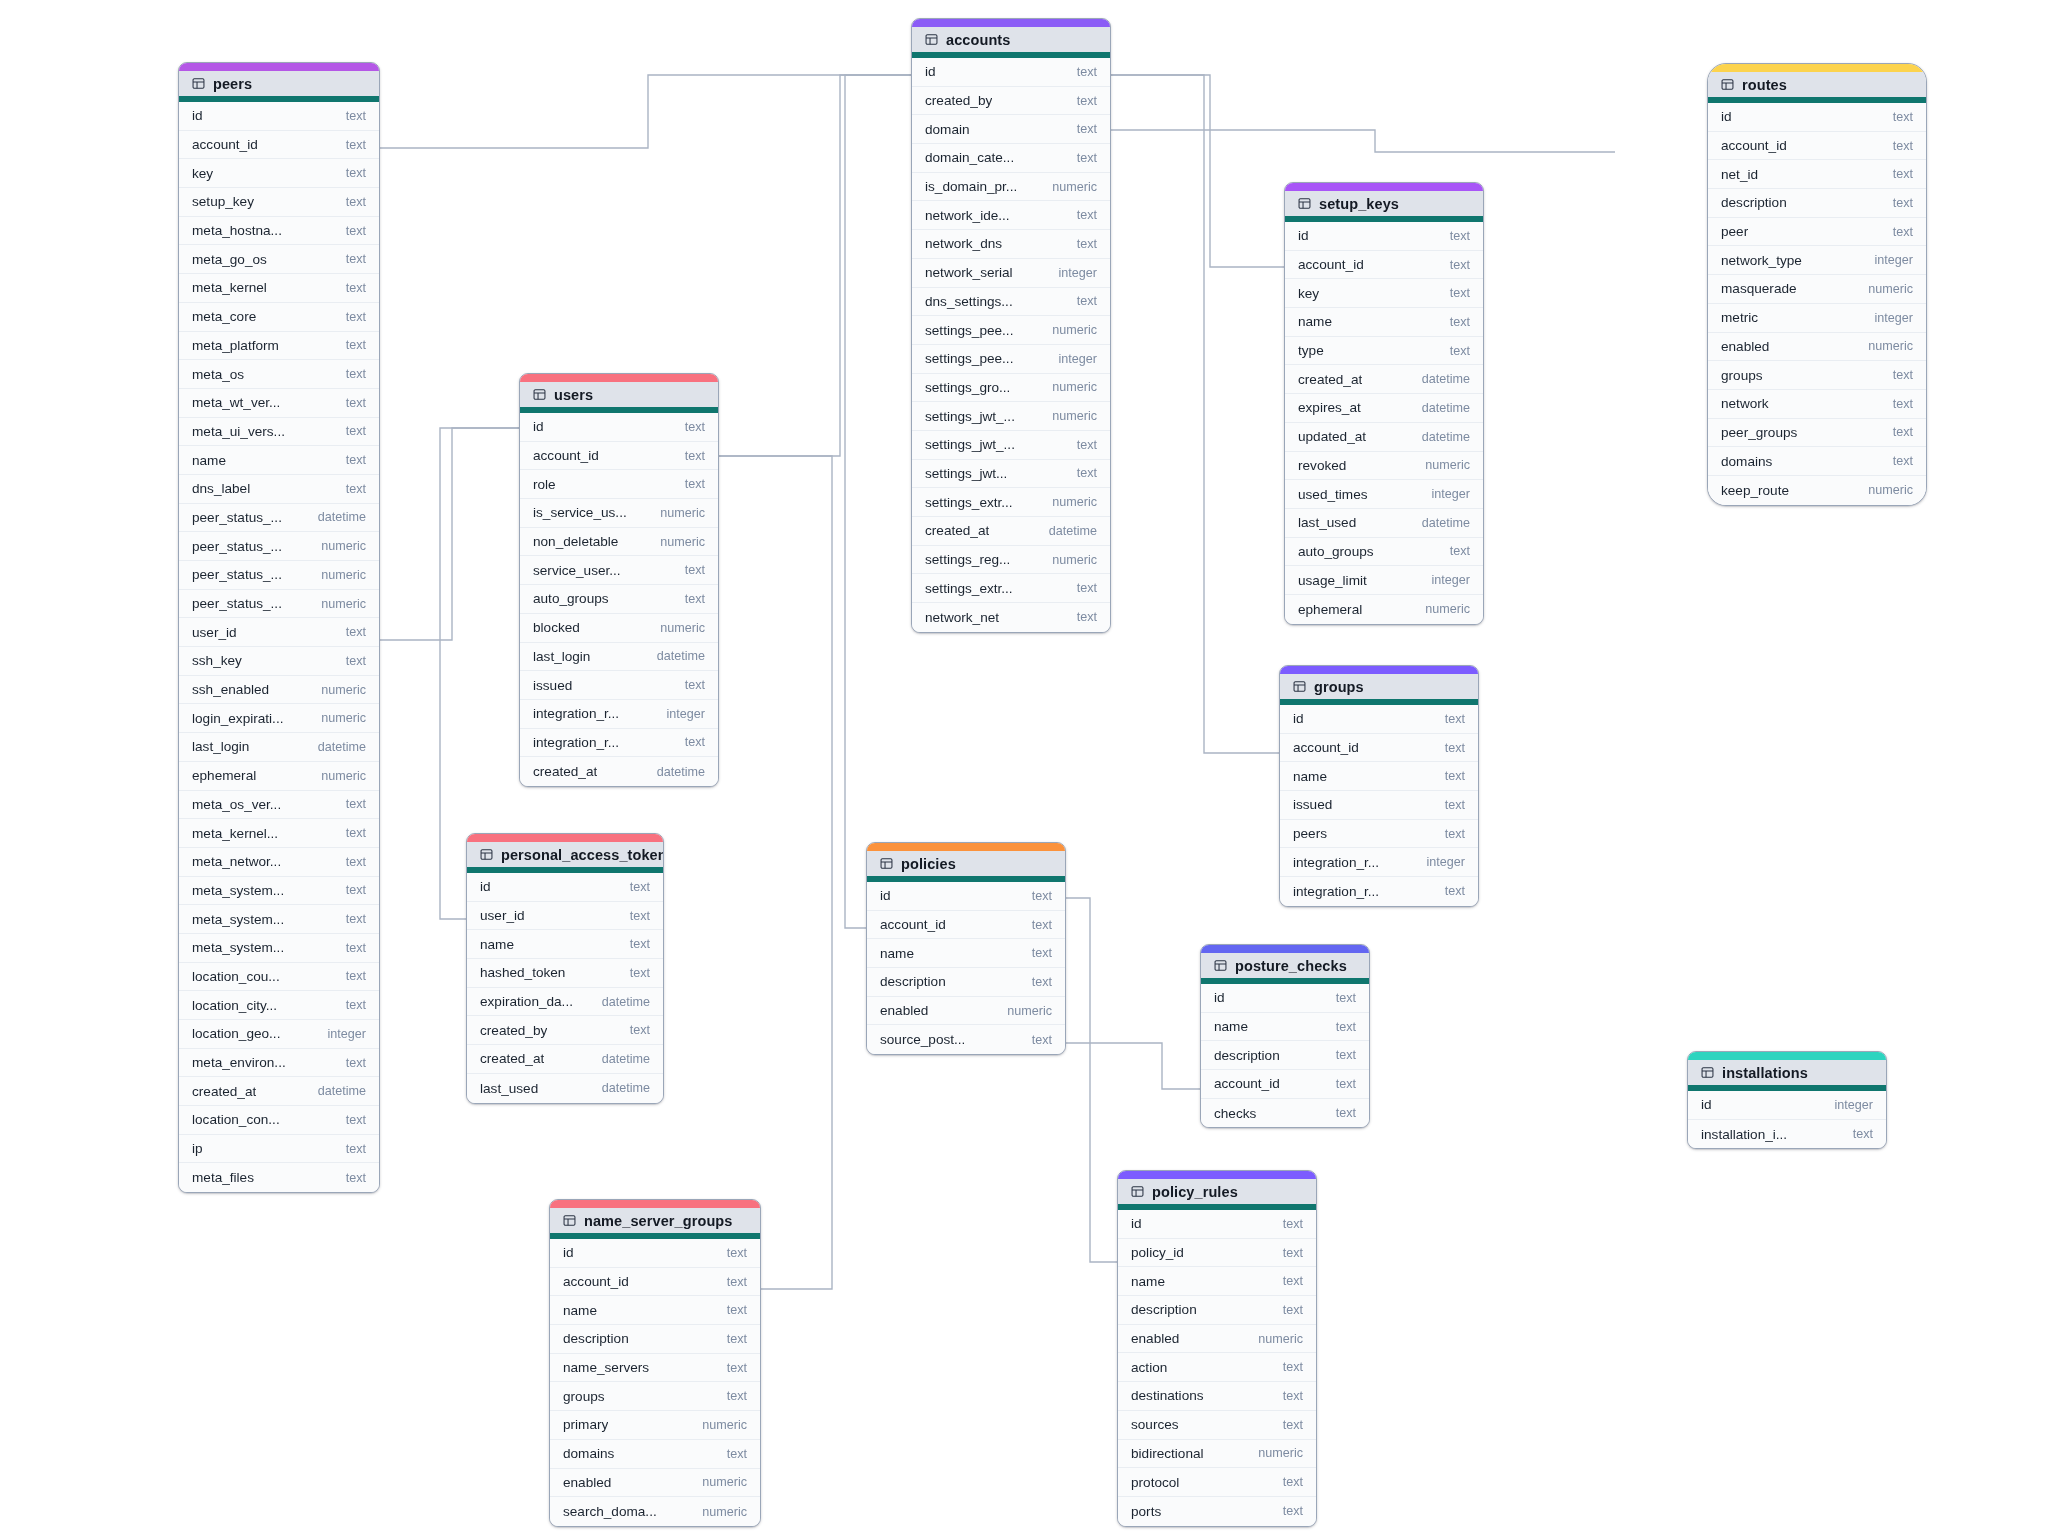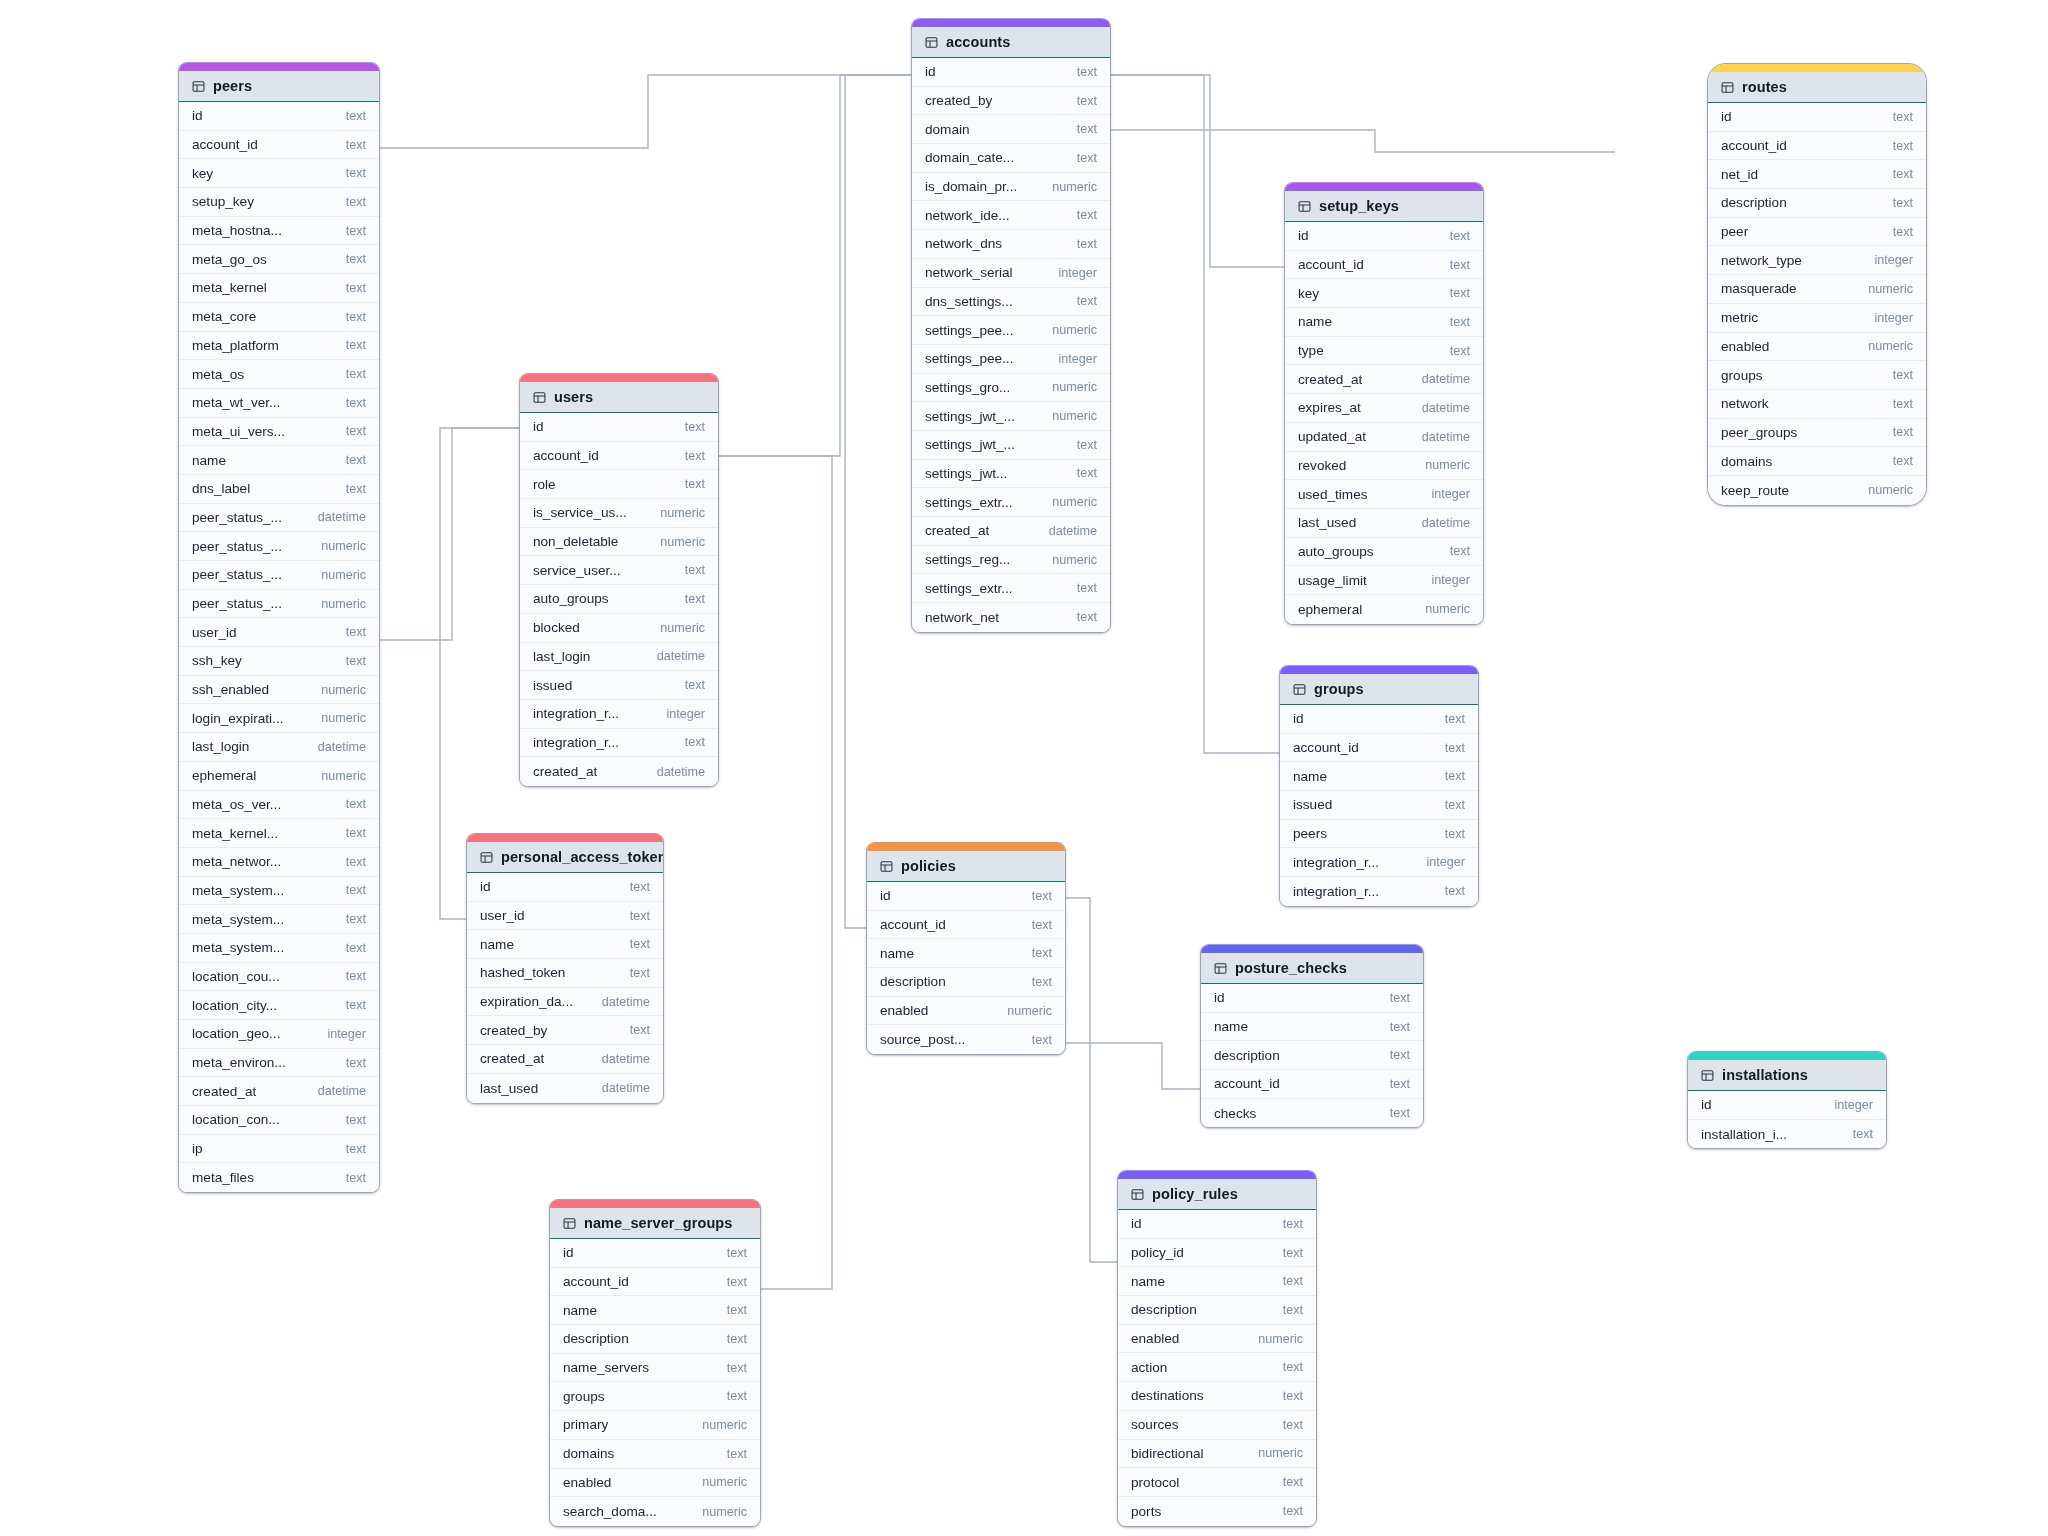--- a/index.html
+++ b/index.html
@@ -33,21 +33,21 @@
   .accent-bar {
     height: 8px;
     width: 100%;
   }
   .table-header {
     display: flex;
     align-items: center;
     gap: 8px;
     padding: 7px 13px 7px 13px;
     background: #dfe3ea;
-    border-bottom: 1px solid #0f766e;
+    border-bottom: 6px solid #0f766e;
     height: 31px;
   }
   .table-header .t-icon {
     flex: 0 0 auto;
     width: 13px; height: 13px;
     display: block;
     color: #2b3444;
   }
   .table-title {
     font-size: 14.5px;
@@ -674,21 +674,21 @@
       </div>
       <div class="col-row">
         <span class="col-name">enabled</span>
         <span class="col-type">numeric</span>
       </div>
       <div class="col-row">
         <span class="col-name">source_post...</span>
         <span class="col-type">text</span>
       </div>
     </div>
-    <div class="table-node" style="left: 1200px; top: 944px; width: 224px;">
+    <div class="table-node" style="left: 1200px; top: 944px; width: 170px;">
       <div class="accent-bar" style="background: rgb(99, 102, 241);"></div>
       <div class="table-header">
         <span style="display: flex;">
           <svg class="t-icon" viewBox="0 0 16 16" fill="none" stroke="currentColor" stroke-width="1.3">
             <rect x="1.3" y="2.2" width="13.4" height="11.6" rx="1.6"></rect>
             <line x1="1.3" y1="6.1" x2="14.7" y2="6.1"></line>
             <line x1="6.2" y1="6.1" x2="6.2" y2="13.8"></line>
           </svg>
         </span>
         <span class="table-title">posture_checks</span>

